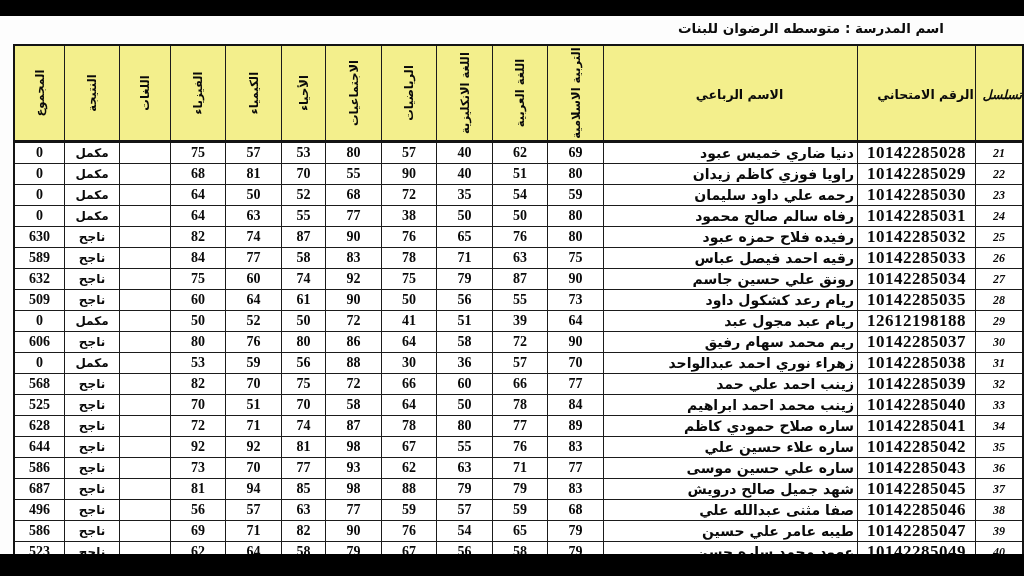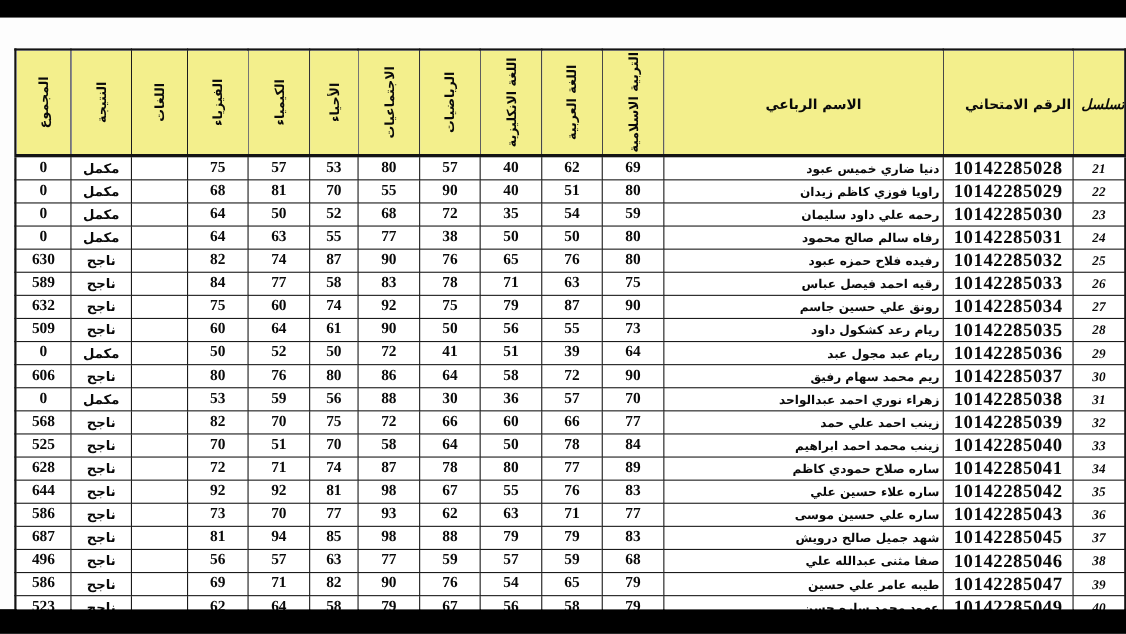--- a/index.html
+++ b/index.html
@@ -59,21 +59,21 @@
     font-weight: bold;
   }
   td.num {
     font-family: "Liberation Serif", "DejaVu Serif", serif;
     font-size: 14px;
   }
   td.ar { font-size: 12px; }
   td.col-name {
     text-align: right;
     padding-right: 3px;
-    font-size: 11px;
+    font-size: 14px;
   }
   td.col-exam_number { font-size: 17px; letter-spacing: 0.5px; }
   td.col-serial { font-size: 12px; }
   
   .col-serial     { width: 46px; font-style: italic; }
   .col-exam_number{ width: 117px; }
   .col-name       { width: 253px; }
   .col-islamic    { width: 55px; }
   .col-arabic     { width: 54px; }
   .col-english    { width: 55px; }
@@ -85,20 +85,21 @@
   .col-languages  { width: 50px; }
   .col-result     { width: 54px; }
   .col-total      { width: 49px; }
 </style>
 </head>
 <body>
 
 <div class="bar top"></div>
 
 <div class="content">
+  <div class="title">اسم المدرسة : متوسطه الرضوان للبنات</div>
 
   <table class="results">
     <thead>
       <tr id="hrow">
           <th class="hz col-serial"><span>تسلسل</span></th>
           <th class="hz col-exam_number"><span>الرقم الامتحاني</span></th>
           <th class="hz col-name"><span>الاسم الرباعي</span></th>
           <th class="rot col-islamic">
             <span>التربية الاسلامية</span>
           </th>
@@ -258,21 +259,21 @@
           <td class="col-social num">90</td>
           <td class="col-biology num">61</td>
           <td class="col-chemistry num">64</td>
           <td class="col-physics num">60</td>
           <td class="col-languages num"></td>
           <td class="col-result ar">ناجح</td>
           <td class="col-total num">509</td>
         </tr>
         <tr>
           <td class="col-serial num">29</td>
-          <td class="col-exam_number num">10142285036</td>
+          <td class="col-exam_number num">12612198188</td>
           <td class="col-name ar">ريام عبد مجول عبد</td>
           <td class="col-islamic num">64</td>
           <td class="col-arabic num">39</td>
           <td class="col-english num">51</td>
           <td class="col-math num">41</td>
           <td class="col-social num">72</td>
           <td class="col-biology num">50</td>
           <td class="col-chemistry num">52</td>
           <td class="col-physics num">50</td>
           <td class="col-languages num"></td>

